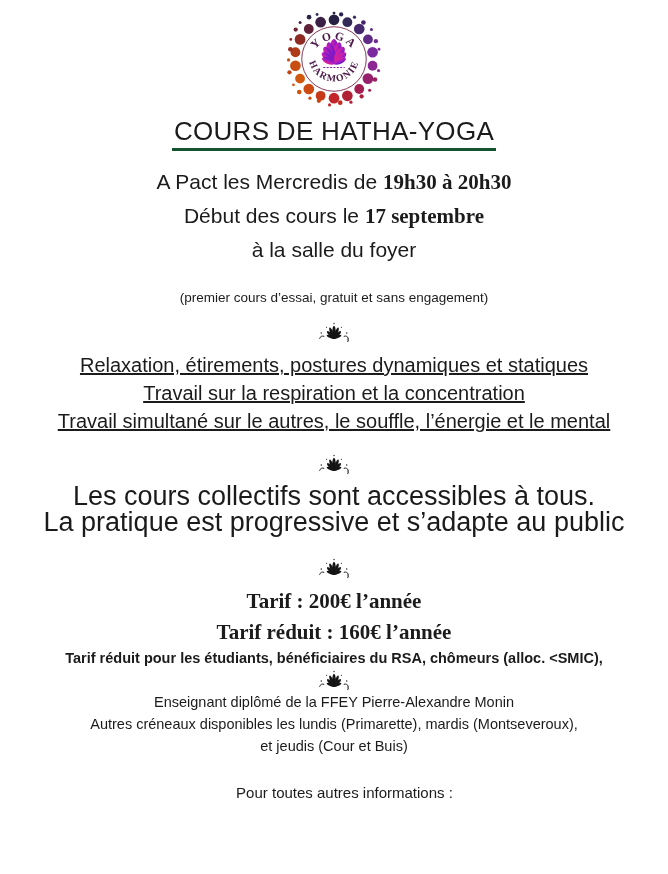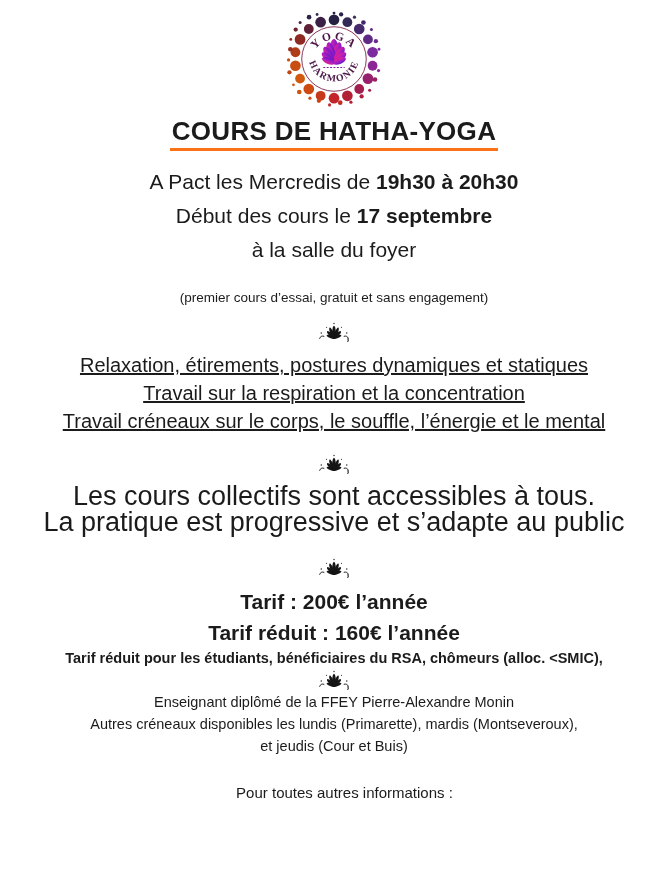--- a/index.html
+++ b/index.html
@@ -4,38 +4,38 @@
 <style>
   html,body{margin:0;padding:0;background:#ffffff;}
   .page{
     width:668px;height:874px;margin:0 auto;background:#ffffff;
     font-family:"Liberation Sans",sans-serif;color:#1b1b1b;
     display:flex;flex-direction:column;align-items:center;overflow:hidden;
     text-align:center;
   }
   .logo{margin-top:10px;width:100px;height:98px;flex:none;}
   .title{
-    margin-top:8px;font-size:26px;font-weight:bold;letter-spacing:.3px;
-    border-bottom:3px solid #f97316;padding:0 2px 1px 2px;display:inline-block;
+    margin-top:8px;font-size:26px;font-weight:normal;letter-spacing:.3px;
+    border-bottom:3px solid #14532d;padding:0 2px 1px 2px;display:inline-block;
   }
   .schedule{margin-top:14px;font-size:21px;line-height:34px;}
   .note{margin-top:22px;font-size:13.5px;line-height:18px;}
   .divider{width:34px;height:22px;flex:none;}
   .d1{margin-top:14px;}
   .d2{margin-top:18px;}
   .d3{margin-top:22px;}
   .d4{margin-top:0;}
   .desc{margin-top:8px;font-size:20px;line-height:28px;text-decoration:underline;}
   .access{margin-top:8px;font-size:27px;line-height:26px;}
   .pricing{margin-top:7px;font-size:21px;line-height:31px;}
   .pricing-note{margin-top:0;font-size:14.5px;font-weight:bold;line-height:21px;}
   .teacher{margin-top:0;font-size:14.5px;line-height:22px;}
   .footer{margin-top:26px;font-size:15px;line-height:20px;margin-left:21px;}
   .footer-line2{font-size:15.5px;}
-  .bd{font-weight:bold;}
+  .bd{font-weight:bold;font-family:Liberation Serif, serif;}
   sup{font-size:.62em;}
 </style>
 </head>
 <body>
 
 <svg width="0" height="0" style="position:absolute" aria-hidden="true">
   <symbol id="lotusDivider" viewBox="0 0 64 40">
     <g fill="#151515">
       <ellipse cx="32" cy="20" rx="3.2" ry="12"></ellipse>
       <ellipse cx="32" cy="21" rx="3" ry="11" transform="rotate(22 32 32)"></ellipse>
@@ -146,21 +146,21 @@
 
   <div class="note">(premier cours d’essai, gratuit et sans engagement)</div>
 
   <svg class="divider d1">
       <use href="#lotusDivider"></use>
     </svg>
 
   <div class="desc">
     <div>Relaxation, étirements, postures dynamiques et statiques</div>
     <div>Travail sur la respiration et la concentration</div>
-    <div>Travail créneaux sur le corps, le souffle, l’énergie et le mental</div>
+    <div>Travail simultané sur le autres, le souffle, l’énergie et le mental</div>
   </div>
 
   <svg class="divider d2">
       <use href="#lotusDivider"></use>
     </svg>
 
   <div class="access">
     <div>Les cours collectifs sont accessibles à tous.</div>
     <div>La pratique est progressive et s’adapte au public</div>
   </div>

